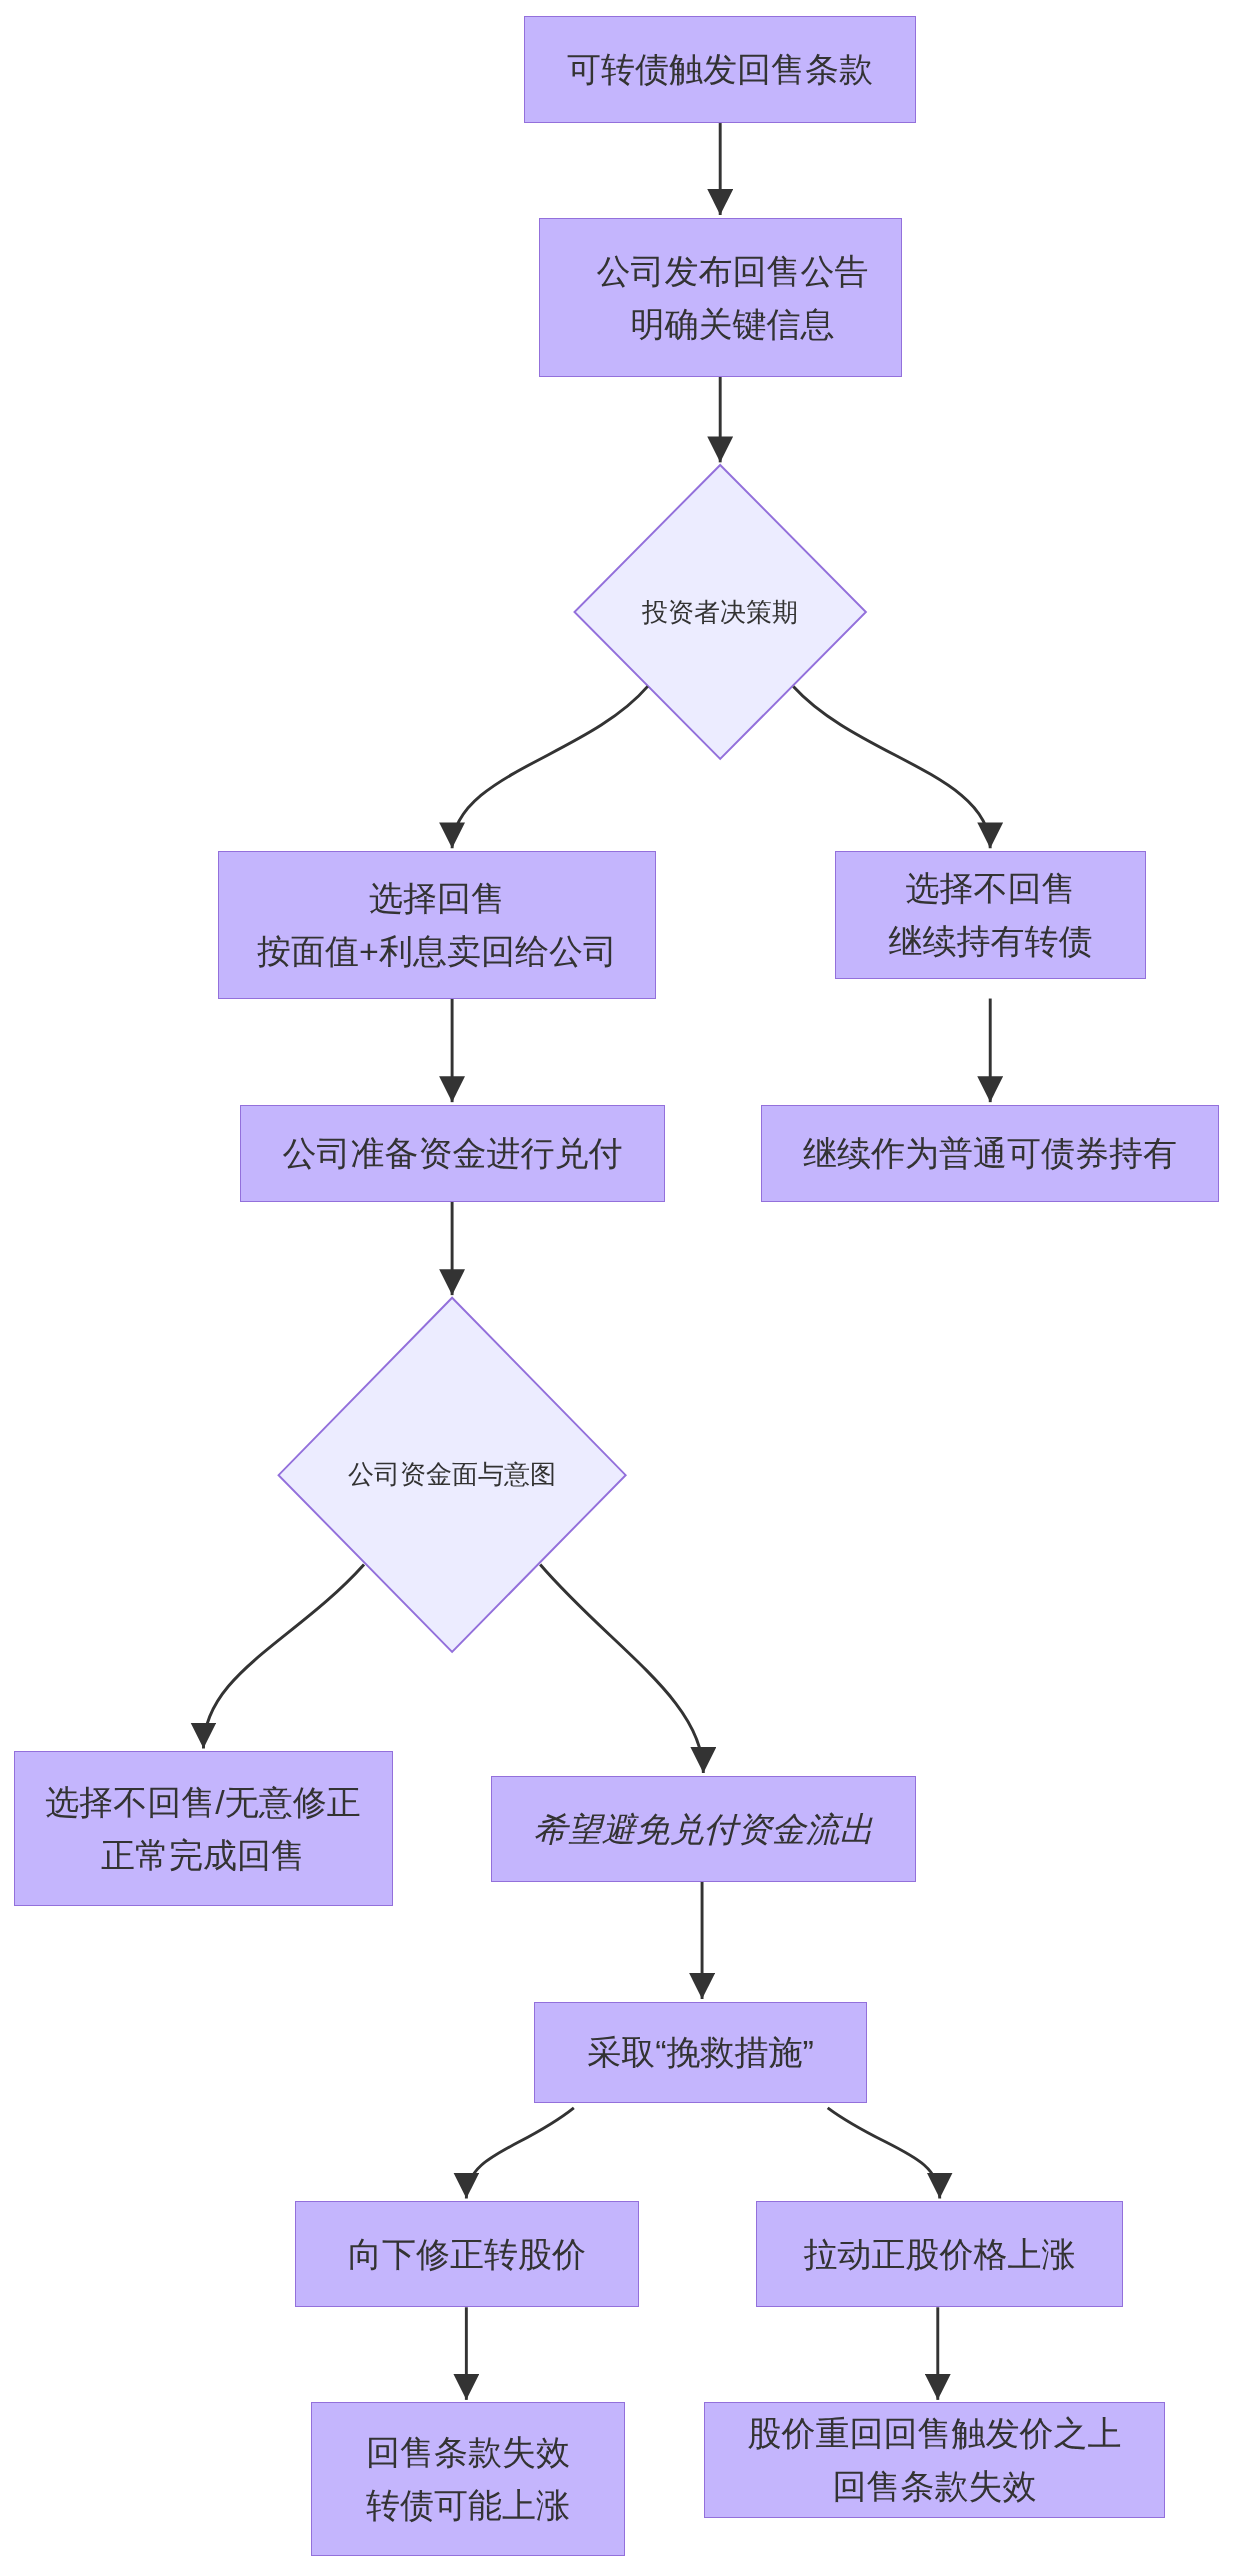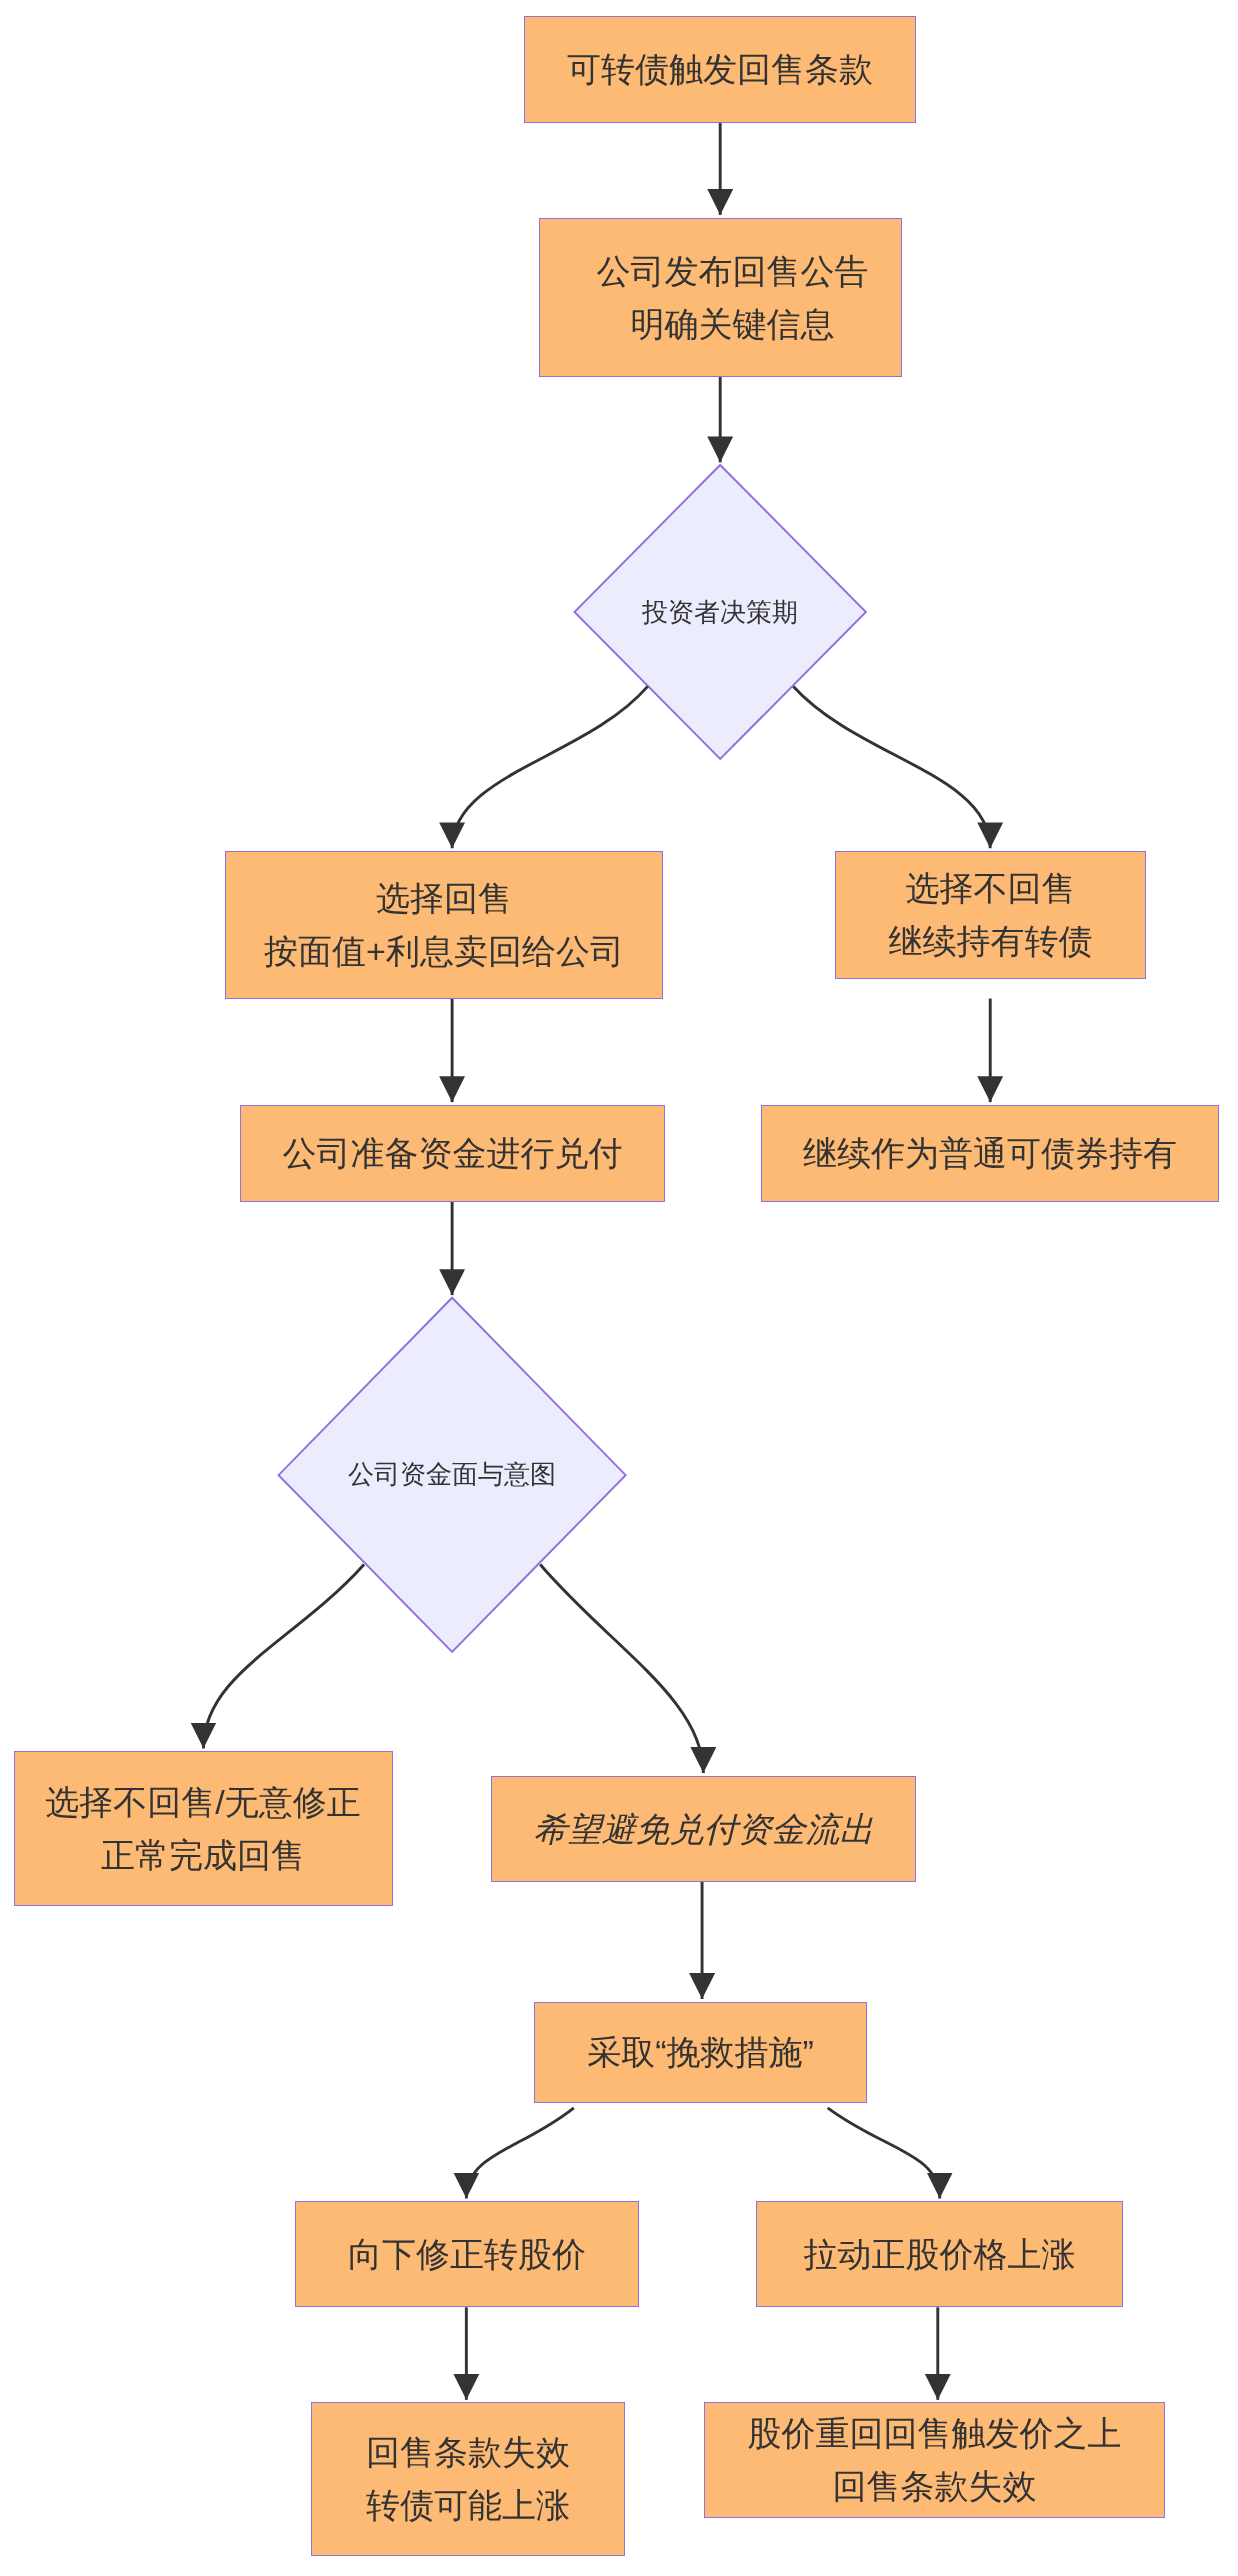--- a/index.html
+++ b/index.html
@@ -22,21 +22,21 @@
     stroke-width: 4.5;
   }
   .diamond {
     fill: #ECECFF;
     stroke: #9370DB;
     stroke-width: 3;
   }
   .node {
     position: absolute;
     box-sizing: border-box;
-    background: #fdba74;
+    background: #c4b5fd;
     border: 1.9px solid #9370DB;
     color: #333333;
     font-size: 34px;
     line-height: 1.55;
     display: flex;
     flex-direction: column;
     align-items: center;
     justify-content: center;
     text-align: center;
     white-space: nowrap;
@@ -84,21 +84,21 @@
 
   <div class="node" style="left:524px; top:16px; width:392px; height:107px;">
     <span>可转债触发回售条款</span>
   </div>
 
   <div class="node" style="left:539px; top:218px; width:363px; height:159px;padding-left:24px;">
     <span>公司发布回售公告</span>
     <span>明确关键信息</span>
   </div>
 
-  <div class="node" style="left:225px; top:851px; width:438px; height:148px;">
+  <div class="node" style="left:218px; top:851px; width:438px; height:148px;">
     <span>选择回售</span>
     <span>按面值+利息卖回给公司</span>
   </div>
 
   <div class="node" style="left:835px; top:851px; width:311px; height:128px;">
     <span>选择不回售</span>
     <span>继续持有转债</span>
   </div>
 
   <div class="node" style="left:240px; top:1105px; width:425px; height:97px;">

